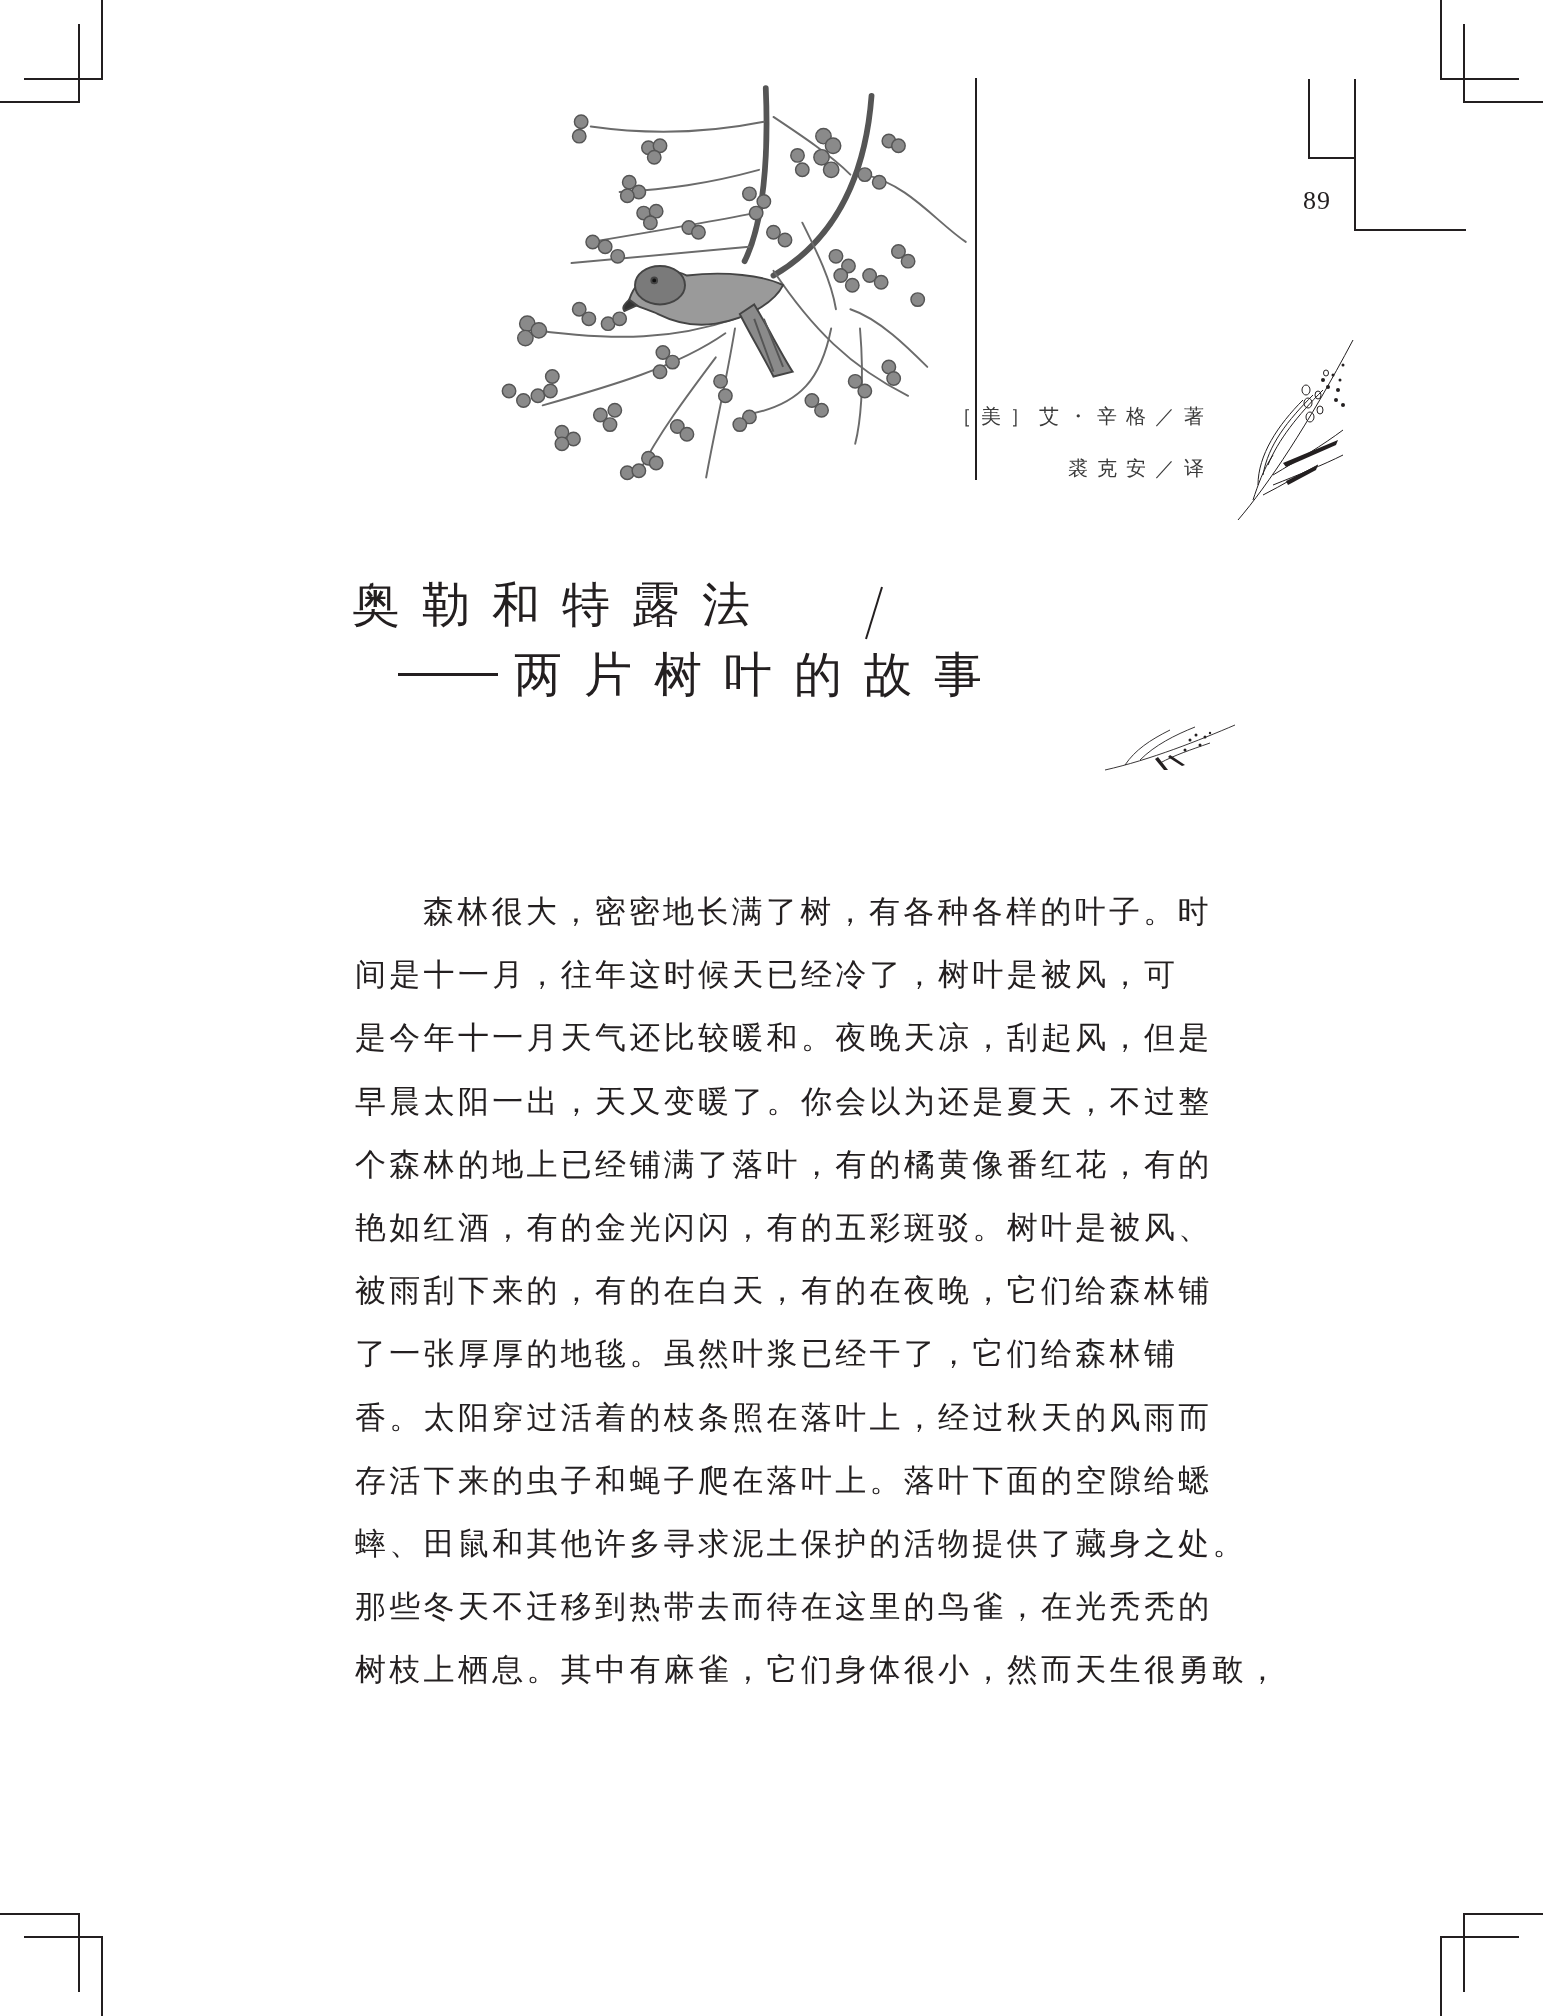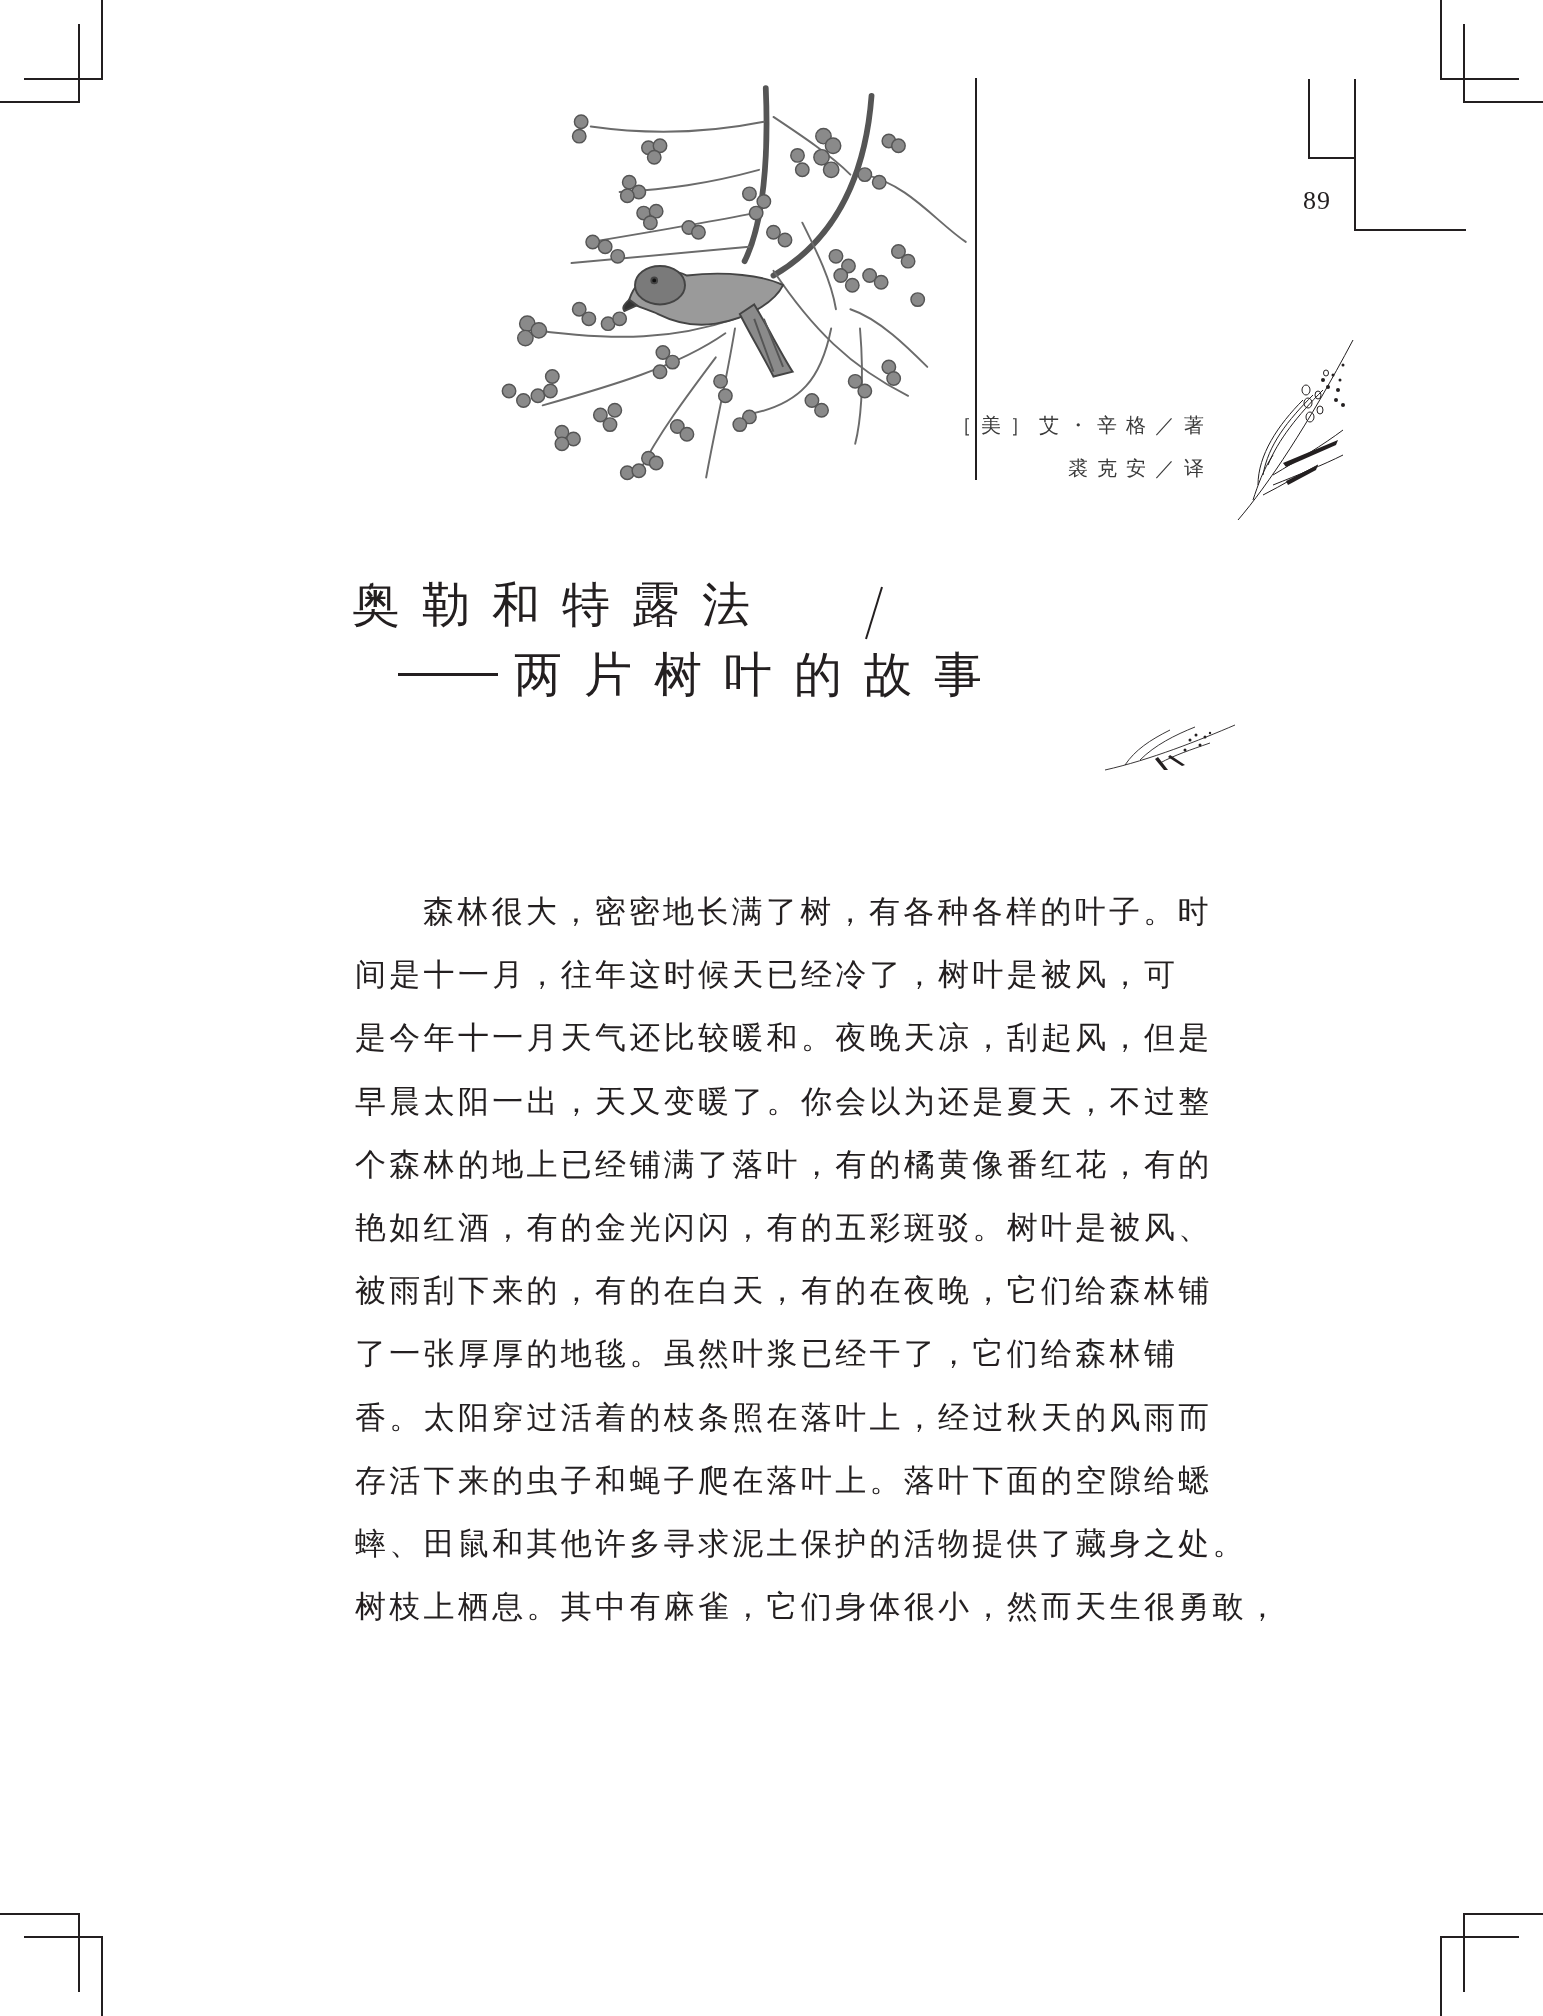--- a/index.html
+++ b/index.html
@@ -13,21 +13,21 @@
       position: absolute; left: 1303px; top: 186px;
       font-family: "Liberation Serif", "DejaVu Serif", serif;
       font-size: 26px; color: #231f20; letter-spacing: 1px;
     }
     .divider { position: absolute; left: 975px; top: 78px; width: 2px; height: 402px; background: #231f20; }
     .illustration { position: absolute; left: 485px; top: 75px; width: 500px; height: 430px; }
     .byline {
       position: absolute; right: 330px; font-size: 20px; letter-spacing: 9px;
       color: #3a3a3a; text-align: right; white-space: nowrap;
     }
-    .byline.author { top: 412px; margin-left: 36px; }
+    .byline.author { top: 403px; margin-left: 36px; }
     .byline.translator { top: 455px; margin-left: 43px; }
     .feather-big { position: absolute; left: 1228px; top: 335px; width: 140px; height: 190px; }
     .feather-small { position: absolute; left: 1100px; top: 715px; width: 140px; height: 60px; }
     .title {
       position: absolute; left: 352px; font-size: 48px; letter-spacing: 22px;
       color: #231f20; white-space: nowrap; font-weight: normal; line-height: 1;
     }
     .title.l1 { top: 580px; }
     .title.l2 { top: 650px; left: 398px; }
     .title-slash { position: absolute; left: 860px; top: 583px; width: 30px; height: 60px; }
@@ -262,14 +262,15 @@
   <span class="line">间是十一月，往年这时候天已经冷了，树叶是被风，可</span>
   <span class="line">是今年十一月天气还比较暖和。夜晚天凉，刮起风，但是</span>
   <span class="line">早晨太阳一出，天又变暖了。你会以为还是夏天，不过整</span>
   <span class="line">个森林的地上已经铺满了落叶，有的橘黄像番红花，有的</span>
   <span class="line">艳如红酒，有的金光闪闪，有的五彩斑驳。树叶是被风、</span>
   <span class="line">被雨刮下来的，有的在白天，有的在夜晚，它们给森林铺</span>
   <span class="line">了一张厚厚的地毯。虽然叶浆已经干了，它们给森林铺</span>
   <span class="line">香。太阳穿过活着的枝条照在落叶上，经过秋天的风雨而</span>
   <span class="line">存活下来的虫子和蝇子爬在落叶上。落叶下面的空隙给蟋</span>
   <span class="line">蟀、田鼠和其他许多寻求泥土保护的活物提供了藏身之处。</span>
+  <span class="line">那些冬天不迁移到热带去而待在这里的鸟雀，在光秃秃的</span>
   <span class="line">树枝上栖息。其中有麻雀，它们身体很小，然而天生很勇敢，</span>
 </div>
 
 </body></html>

